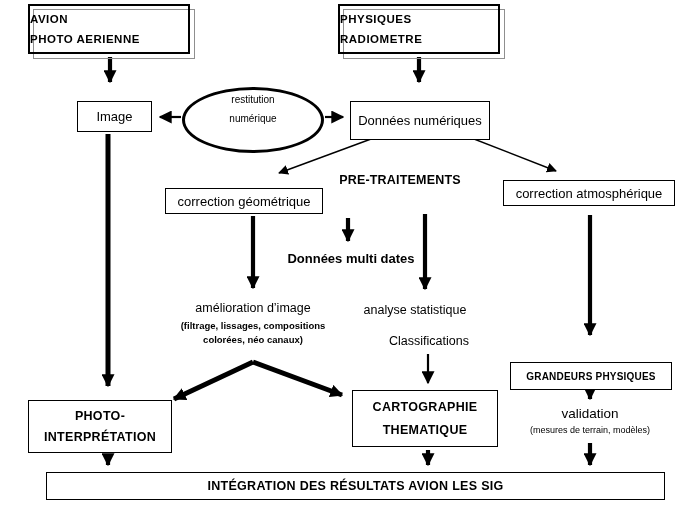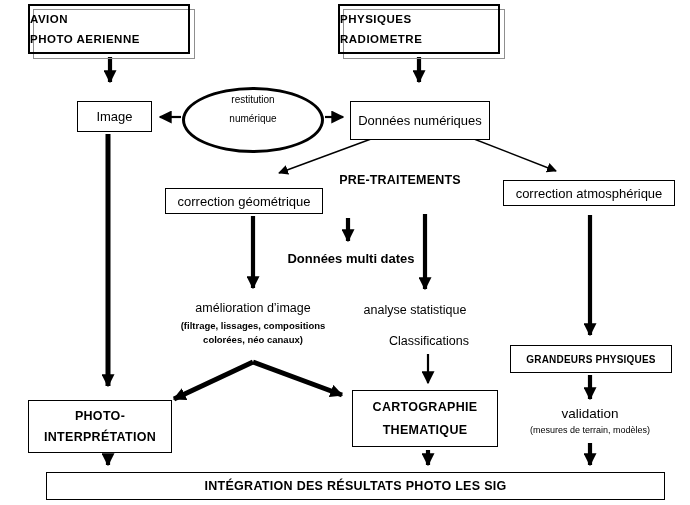--- a/index.html
+++ b/index.html
@@ -127,26 +127,26 @@
   <div class="box two" style="left:28px;top:400px;width:144px;height:53px">
     <span>PHOTO-</span>
     <span>INTERPRÉTATION</span>
   </div>
 
   <div class="box two" style="left:352px;top:390px;width:146px;height:57px">
     <span>CARTOGRAPHIE</span>
     <span>THEMATIQUE</span>
   </div>
 
-  <div class="box small-bold" style="left:510px;top:345px;width:162px;height:28px;border-width:1px">
+  <div class="box small-bold" style="left:510px;top:362px;width:162px;height:28px;border-width:1px">
     <span>GRANDEURS PHYSIQUES</span>
   </div>
 
   <div class="lbl" style="left:515px;top:406px;width:150px">
     <div style="font-size:13.5px">validation</div>
     <div class="sub2">(mesures de terrain, modèles)</div>
   </div>
 
   <div class="box bar" style="left:46px;top:472px;width:619px;height:28px">
-    <span>INTÉGRATION DES RÉSULTATS PHOTO LES SIG</span>
+    <span>INTÉGRATION DES RÉSULTATS AVION LES SIG</span>
   </div>
 
 </div>
 
 </body></html>

